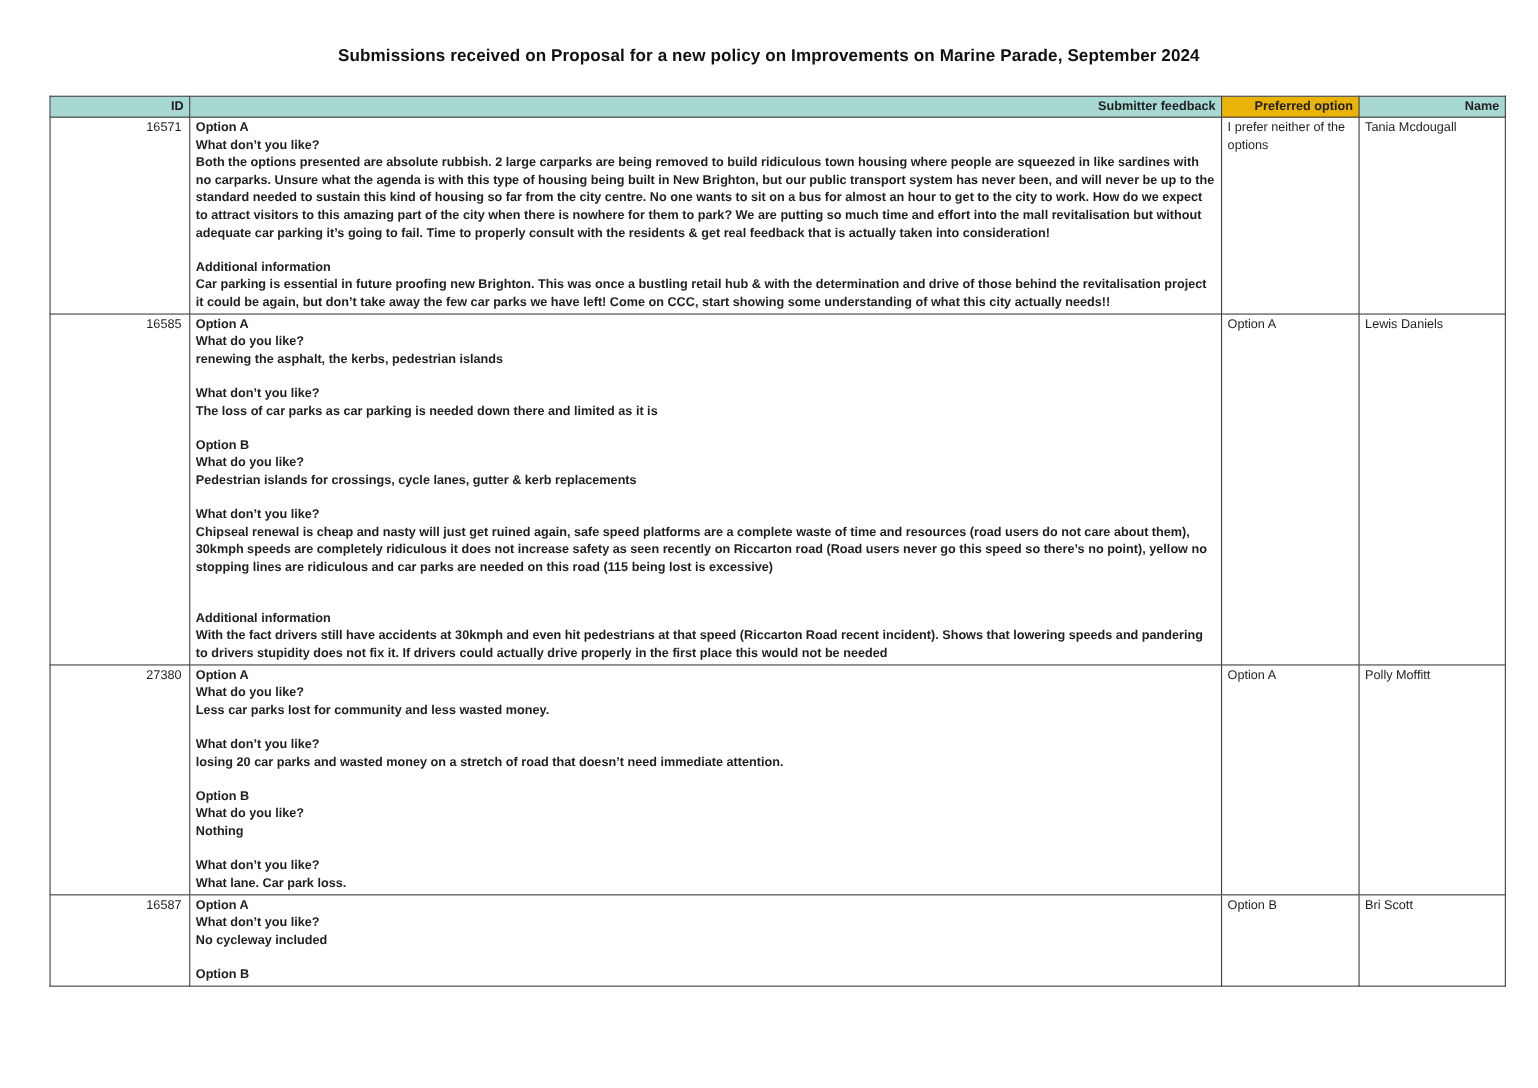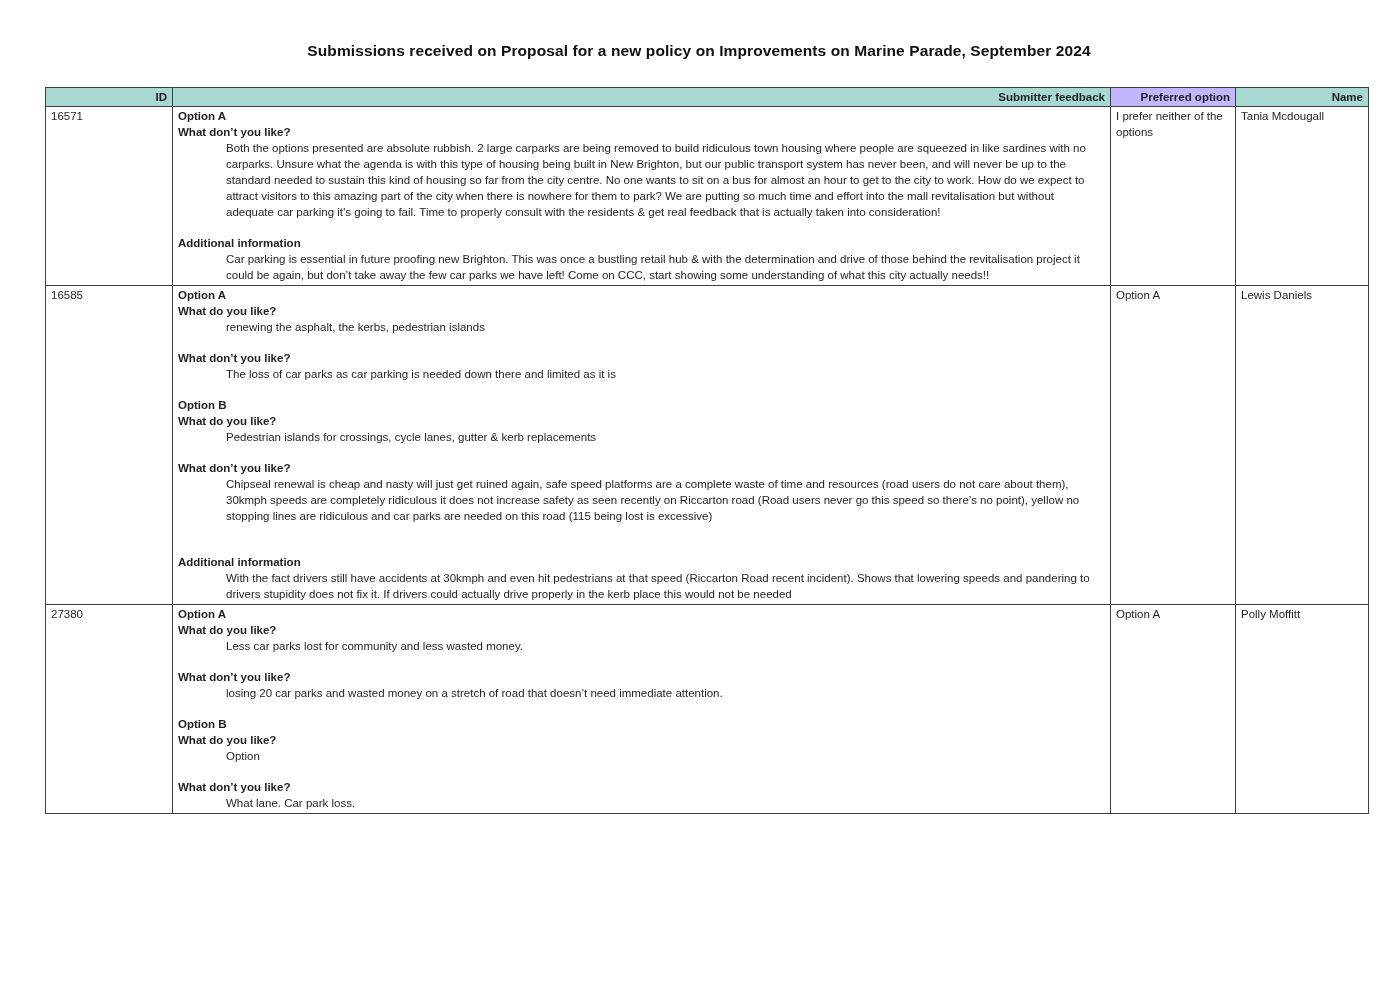--- a/index.html
+++ b/index.html
@@ -45,45 +45,46 @@
     word-wrap: break-word;
   }
   .submissions th {
     text-align: right;
     font-weight: bold;
     height: 15px;
     padding-top: 1px;
     padding-bottom: 1px;
   }
   td.cell-id {
+    text-align: right;
     padding-right: 7px;
   }
   .fb-bold { font-weight: bold; }
-  .fb-text { font-weight: normal; margin-left: 48px; }
+  .fb-text { font-weight: bold; }
   .fb-spacer { height: 15px; }
 </style>
 </head>
 <body>
 
 <div class="page">
 
   <div class="page-title">Submissions received on Proposal for a new policy on Improvements on Marine Parade, September 2024</div>
 
   <table class="submissions">
     <colgroup>
       <col class="c-id">
       <col class="c-feedback">
       <col class="c-preferred">
       <col class="c-name">
     </colgroup>
     <thead>
       <tr>
         <th style="background: rgb(167, 216, 209);">ID</th>
         <th style="background: rgb(167, 216, 209); margin-top: 16px;">Submitter feedback</th>
-        <th style="background: #c4b5fd;">Preferred option</th>
+        <th style="background: #eab308;">Preferred option</th>
         <th style="background: rgb(167, 216, 209);">Name</th>
       </tr>
     </thead>
     <tbody>
         <tr>
           <td class="cell-id">16571</td>
           <td class="cell-feedback">
             <div class="fb-bold">Option A</div>
             <div class="fb-bold">What don’t you like?</div>
             <div class="fb-text">Both the options presented are absolute rubbish. 2 large carparks are being removed to build ridiculous town housing where people are squeezed in like sardines with no carparks. Unsure what the agenda is with this type of housing being built in New Brighton, but our public transport system has never been, and will never be up to the standard needed to sustain this kind of housing so far from the city centre. No one wants to sit on a bus for almost an hour to get to the city to work. How do we expect to attract visitors to this amazing part of the city when there is nowhere for them to park? We are putting so much time and effort into the mall revitalisation but without adequate car parking it’s going to fail. Time to properly consult with the residents &amp; get real feedback that is actually taken into consideration!</div>
@@ -106,41 +107,53 @@
             <div class="fb-spacer"></div>
             <div class="fb-bold">Option B</div>
             <div class="fb-bold">What do you like?</div>
             <div class="fb-text">Pedestrian islands for crossings, cycle lanes, gutter  &amp; kerb replacements</div>
             <div class="fb-spacer"></div>
             <div class="fb-bold">What don’t you like?</div>
             <div class="fb-text">Chipseal renewal is cheap and nasty will just get ruined again, safe speed platforms are a complete waste of time and resources (road users do not care about them), 30kmph speeds are completely ridiculous it does not increase safety as seen recently on Riccarton road (Road users never go this speed so there’s no point), yellow no stopping lines are ridiculous and car parks are needed on this road (115 being lost is excessive)</div>
             <div class="fb-spacer"></div>
             <div class="fb-spacer"></div>
             <div class="fb-bold">Additional information</div>
-            <div class="fb-text">With the fact drivers still have accidents at 30kmph and even hit pedestrians at that speed (Riccarton Road recent incident). Shows that lowering speeds and pandering to drivers stupidity does not fix it. If drivers could actually drive properly in the kerb place this would not be needed</div>
+            <div class="fb-text">With the fact drivers still have accidents at 30kmph and even hit pedestrians at that speed (Riccarton Road recent incident). Shows that lowering speeds and pandering to drivers stupidity does not fix it. If drivers could actually drive properly in the first place this would not be needed</div>
           </td>
           <td>Option A</td>
           <td>Lewis Daniels</td>
         </tr>
         <tr>
           <td class="cell-id">27380</td>
           <td class="cell-feedback">
             <div class="fb-bold">Option A</div>
             <div class="fb-bold">What do you like?</div>
             <div class="fb-text">Less car parks lost for community and less wasted money.</div>
             <div class="fb-spacer"></div>
             <div class="fb-bold">What don’t you like?</div>
             <div class="fb-text">losing 20 car parks and wasted money on a stretch of road that doesn’t need immediate attention.</div>
             <div class="fb-spacer"></div>
             <div class="fb-bold">Option B</div>
             <div class="fb-bold">What do you like?</div>
-            <div class="fb-text">Option</div>
+            <div class="fb-text">Nothing</div>
             <div class="fb-spacer"></div>
             <div class="fb-bold">What don’t you like?</div>
             <div class="fb-text">What lane. Car park loss.</div>
           </td>
           <td>Option A</td>
           <td>Polly Moffitt</td>
         </tr>
+        <tr>
+          <td class="cell-id">16587</td>
+          <td class="cell-feedback">
+            <div class="fb-bold">Option A</div>
+            <div class="fb-bold">What don’t you like?</div>
+            <div class="fb-text">No cycleway included</div>
+            <div class="fb-spacer"></div>
+            <div class="fb-bold">Option B</div>
+          </td>
+          <td>Option B</td>
+          <td>Bri Scott</td>
+        </tr>
       </tbody>
   </table>
 
 </div>
 
 </body></html>

